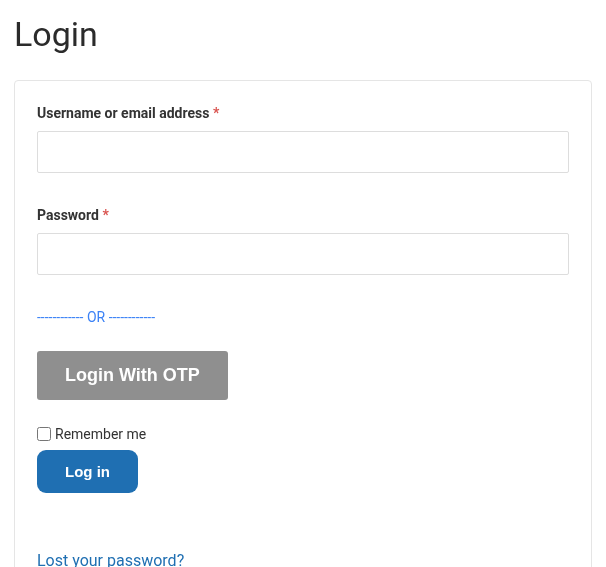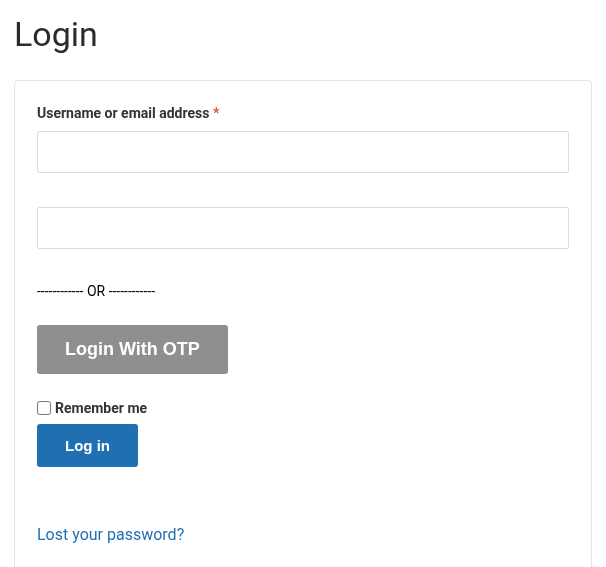--- a/index.html
+++ b/index.html
@@ -44,21 +44,21 @@
       width: 100%;
       height: 42px;
       border: 1px solid #ddd;
       border-radius: 2px;
       padding: 8px 10px;
       font-size: 14px;
       background: #fff;
     }
     .or-divider {
       font-size: 14px;
-      color: #000000;
+      color: #3b82f6;
       margin-top: 26px;
       margin-bottom: 26px;
       white-space: pre;
     }
     .otp-button {
       display: inline-block;
       background: #8f8f8f;
       color: #ffffff;
       font-size: 18px;
       font-weight: 700;
@@ -74,33 +74,33 @@
       margin-bottom: 8px;
     }
     .remember-checkbox {
       width: 14px;
       height: 14px;
       margin-right: 4px;
       cursor: pointer;
     }
     .remember-label {
       font-size: 14px;
-      font-weight: 700;
+      font-weight: 400;
       color: #333;
       cursor: pointer;
     }
     .login-button {
       display: inline-block;
       background: #1f6fb2;
       color: #ffffff;
       font-size: 15px;
       font-weight: 700;
       border: none;
       padding: 13px 28px;
-      border-radius: 3px;
+      border-radius: 9px;
       cursor: pointer;
       margin-bottom: 14px;
     }
     .lost-password {
       display: block;
       color: #1f6fb2;
       font-size: 16px;
       text-decoration: none;
       cursor: pointer;
       margin-top: 44px;
@@ -115,20 +115,24 @@
 
   <div class="form-row">
     <label class="field-label">
       <span>Username or email address</span>
       <span class="required-star">*</span>
     </label>
     <input type="text" class="text-input" value="" style="">
   </div>
 
   <div class="form-row">
+    <label class="field-label">
+      <span>Password</span>
+      <span class="required-star">*</span>
+    </label>
     <input type="password" class="text-input" value="" style="">
   </div>
 
   <div class="or-divider">------------ OR ------------</div>
 
   <button type="button" class="otp-button">Login With OTP</button>
 
   <div class="remember-row">
     <input type="checkbox" class="remember-checkbox" id="remember" style="">
     <label for="remember" class="remember-label">Remember me</label>

